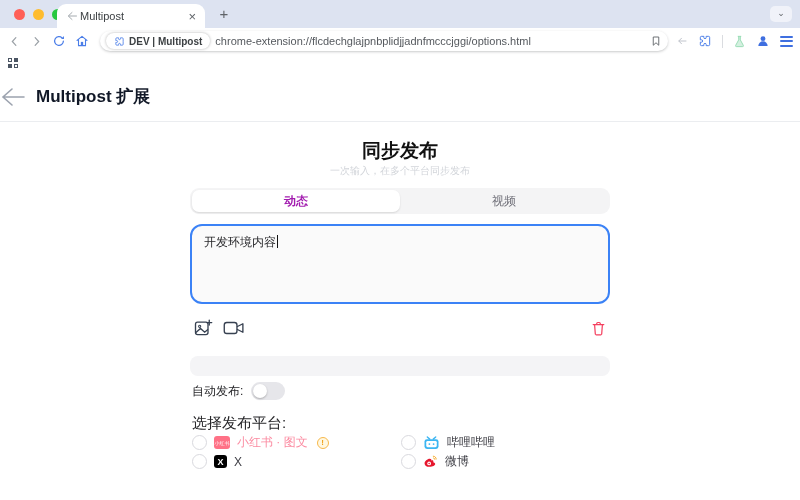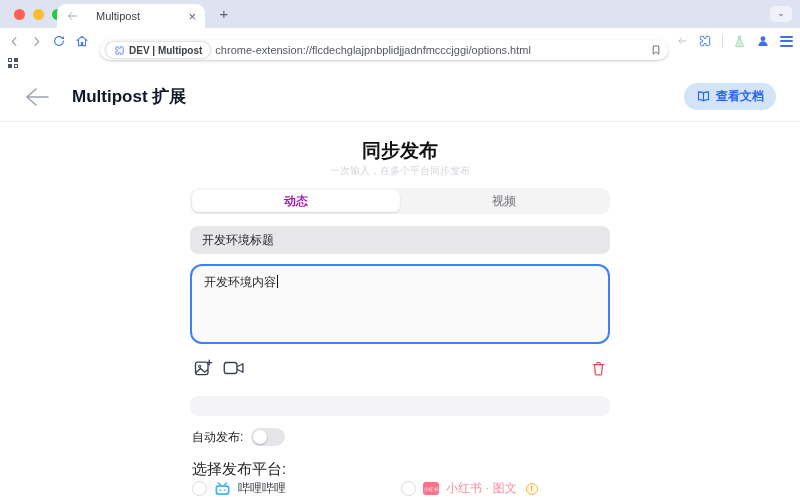--- a/index.html
+++ b/index.html
@@ -5,51 +5,51 @@
   * { margin:0; padding:0; box-sizing:border-box; }
   html,body { width:800px; height:500px; overflow:hidden; background:#fff;
     font-family:"Liberation Sans", sans-serif; }
 
   
   .tabstrip { height:28px; background:#dde3f1; position:relative; }
   .lights { position:absolute; left:14px; top:9px; display:flex; gap:8px; }
   .light { width:11px; height:11px; border-radius:50%; }
   .light.r { background:#ff5f57; } .light.y { background:#febc2e; } .light.g { background:#28c840; }
   .tab { position:absolute; left:57px; top:4px; width:148px; height:24px; background:#fff;
-    border-radius:9px 9px 0 0; display:flex; align-items:center; padding:0 9px; gap:18px; }
+    border-radius:9px 9px 0 0; display:flex; align-items:center; padding:0 9px; gap:2px; }
   .tab-fav { display:flex; width:12px; height:12px; flex:none; }
   .tab-title { font-size:11px; color:#3c4043; flex:1; white-space:nowrap; overflow:hidden; }
   .tab-close { font-size:13px; color:#5f6368; line-height:1; cursor:default; }
   .newtab { position:absolute; left:215px; top:5px; font-size:15px; color:#5f6368; width:18px; height:18px;
     text-align:center; line-height:18px; border-radius:50%; }
   .tabsearch { position:absolute; right:8px; top:6px; width:22px; height:16px; background:rgba(255,255,255,.55);
     border-radius:5px; text-align:center; font-size:9px; color:#5f6368; line-height:15px; }
 
   .toolbar { height:26px; background:#fff; position:relative; }
   .navicons { position:absolute; left:8px; top:0; height:26px; display:flex; align-items:center; gap:9px; }
   .tbico { display:flex; align-items:center; justify-content:center; }
-  .omnibox { position:absolute; left:100px; top:12px; width:568px; height:20px; border-radius:10px; background:#fff;
+  .omnibox { position:absolute; left:100px; top:3px; width:568px; height:20px; border-radius:10px; background:#fff;
     box-shadow:0 1px 2.5px rgba(60,64,67,.28); display:flex; align-items:center; padding:0 6px; }
   .chip { display:flex; align-items:center; gap:4px; background:#fff; border-radius:9px;
     box-shadow:0 0 3px rgba(0,0,0,.3); padding:0 8px; height:16px; font-size:10px; color:#3c4043;
     font-weight:700; white-space:nowrap; }
   .url { font-size:11px; color:#55595e; margin-left:5px; flex:1; white-space:nowrap; overflow:hidden; }
   .righticons { position:absolute; right:7px; top:0; height:26px; display:flex; align-items:center; gap:10px; }
   .vdiv { width:1px; height:13px; background:#dadce0; }
   .burger { display:flex; flex-direction:column; gap:2.5px; }
   .burger i { display:block; width:13px; height:2px; border-radius:1px; background:#3f6fe0; }
 
   .bookmarks-bar { height:18px; background:#fff; display:flex; align-items:center; padding-left:8px; }
   .appsgrid { display:grid; grid-template-columns:4px 4px; grid-gap:1.5px; }
   .appsgrid i { width:4px; height:4px; border:1px solid #4b5563; }
   .appsgrid i.f { background:#4b5563; }
 
   
   .page-header { height:50px; border-bottom:1px solid #ebedf0; display:flex; align-items:center;
-    padding:0 24px; background:#fff;gap:12px; }
+    padding:0 0; background:#fff; }
   .backarrow { display:flex; width:26px; height:22px; }
   .ptitle { margin-left:10px; font-size:17px; font-weight:700; color:#111827; }
   .docs-btn { margin-left:auto; display:flex; align-items:center; gap:5px; background:#d3e4f8; color:#2563eb;
     border:none; border-radius:14px; height:27px; padding:0 12px; font-size:12px; font-weight:700;
     font-family:inherit; }
 
   .content { width:420px; margin:0 auto; }
   .sync-title { margin-top:16px; text-align:center; font-size:19px; font-weight:700; color:#111111; }
   .subtitle { margin-top:0; text-align:center; font-size:10px; color:#d2d5da; }
 
@@ -63,21 +63,21 @@
 
   .content-box { margin-top:10px; height:80px; border:2px solid #3b82f6; border-radius:12px; background:#fafafa;
     padding:8px 12px; font-size:12px; color:#27272a; }
   .caret { display:inline-block; width:1px; height:13px; background:#111; vertical-align:-2px; margin-left:1px; }
 
   .media-row { margin-top:12px; height:24px; display:flex; align-items:center; gap:10px; padding:0 3px; }
   .media-row .sp { flex:1; }
 
   .gray-bar { margin-top:16px; height:20px; background:#f4f4f6; border-radius:8px; }
 
-  .auto-row { margin-top:12px; height:18px; display:flex; align-items:center; gap:8px; font-size:12px;
+  .auto-row { margin-top:6px; height:18px; display:flex; align-items:center; gap:8px; font-size:12px;
     color:#27272a; padding-left:2px; }
   .toggle { width:34px; height:18px; border-radius:9px; background:#e6e6ea; position:relative; flex:none; }
   .knob { position:absolute; left:2px; top:2px; width:14px; height:14px; border-radius:50%; background:#fff;
     box-shadow:0 1px 2px rgba(0,0,0,.25); }
 
   .platforms-label { margin-top:14px; font-size:15px; color:#27272a; padding-left:2px; }
   .pgrid { margin-top:2px; display:grid; grid-template-columns:1fr 1fr; row-gap:4px; padding-left:2px; }
   .prow { display:flex; align-items:center; gap:7px; font-size:12px; color:#3f3f46; height:15px; }
   .cb { width:15px; height:15px; border:1.5px solid #d9d9de; border-radius:50%; background:#fff; flex:none; }
   .pi { flex:none; display:flex; align-items:center; justify-content:center; }
@@ -194,40 +194,31 @@
   </div>
 
   <div class="page">
     <div class="page-header">
       <span class="backarrow">
         <svg viewBox="0 0 26 22" width="26" height="22">
             <path d="M24 11 H4 M12 3 L3 11 L12 19" stroke="#9ca3af" stroke-width="1.6" fill="none" stroke-linecap="round"></path>
           </svg>
       </span>
       <span class="ptitle">Multipost 扩展</span>
-      <button class="docs-btn">
-        <span class="tbico">
-          <svg viewBox="0 0 24 24" width="15" height="15">
-              <path d="M12 6.5 C10 5 7.5 4.5 4 4.5 v12.5 c3.5 0 6 .5 8 2 c2 -1.5 4.5 -2 8 -2 V4.5 c-3.5 0 -6 .5 -8 2 z M12 6.5 V19" stroke="#2563eb" stroke-width="1.8" fill="none" stroke-linejoin="round"></path>
-            </svg>
-        </span>
-        <span>查看文档</span>
-      </button>
     </div>
 
     <div class="content">
       <div class="sync-title">同步发布</div>
       <div class="subtitle">一次输入，在多个平台同步发布</div>
 
       <div class="segs">
         <div class="seg active">动态</div>
         <div class="seg">视频</div>
       </div>
 
-      <input class="title-input" readonly="" value="开发环境标题" style="">
 
       <div class="content-box">
         <span>开发环境内容</span><span class="caret"></span>
       </div>
 
       <div class="media-row">
         <span class="tbico">
           <svg viewBox="0 0 24 24" width="20" height="20">
               <rect x="3" y="5" width="15" height="15" rx="2.5" stroke="#374151" stroke-width="1.6" fill="none"></rect>
               <circle cx="8" cy="10" r="1.3" stroke="#374151" stroke-width="1.3" fill="none"></circle>
@@ -254,41 +245,41 @@
       <div class="auto-row">
         <span>自动发布:</span>
         <span class="toggle">
             <span class="knob"></span>
           </span>
       </div>
 
       <div class="platforms-label">选择发布平台:</div>
 
       <div class="pgrid">
+        <div class="prow">
+          <span class="cb"></span>
+          <span class="pi pi-xhs">小红书</span>
+          <span class="xhs-label">小红书 · 图文</span>
+          <span class="warn">!</span>
+        </div>
         <div class="prow">
           <span class="cb"></span>
           <span class="pi">
             <svg viewBox="0 0 24 20" width="17" height="14">
                 <path d="M6 1.5 L9.5 4.5 M18 1.5 L14.5 4.5" stroke="#3db6f2" stroke-width="2" stroke-linecap="round" fill="none"></path>
                 <rect x="2" y="4.5" width="20" height="14" rx="3.5" fill="#3db6f2"></rect>
                 <rect x="4.5" y="7" width="15" height="9" rx="2" fill="#fff"></rect>
                 <circle cx="9" cy="11.5" r="1.3" fill="#3db6f2"></circle>
                 <circle cx="15" cy="11.5" r="1.3" fill="#3db6f2"></circle>
               </svg>
           </span>
           <span>哔哩哔哩</span>
         </div>
         <div class="prow">
           <span class="cb"></span>
-          <span class="pi pi-xhs">小红书</span>
-          <span class="xhs-label">小红书 · 图文</span>
-          <span class="warn">!</span>
-        </div>
-        <div class="prow">
-          <span class="cb"></span>
           <span class="pi pi-x">X</span>
           <span>X</span>
         </div>
         <div class="prow">
           <span class="cb"></span>
           <span class="pi">
             <svg viewBox="0 0 24 24" width="15" height="15">
                 <path d="M10.5 20.5 C5.5 20.5 2.5 18 2.5 15 C2.5 11.5 7 7.5 10.8 7.5 c1 0 2 .3 2.6 1 l-.6 2 c1.5 -.6 3 -.6 3.6 .3 c.4 .6 .3 1.4 -.1 2.3 c2 .5 3.2 1.5 3.2 3 c0 2.4 -4 4.4 -9 4.4 z" fill="#e6162d"></path>
                 <circle cx="9.8" cy="15" r="3" fill="#fff"></circle>
                 <circle cx="9.8" cy="15" r="1.2" fill="#e6162d"></circle>

